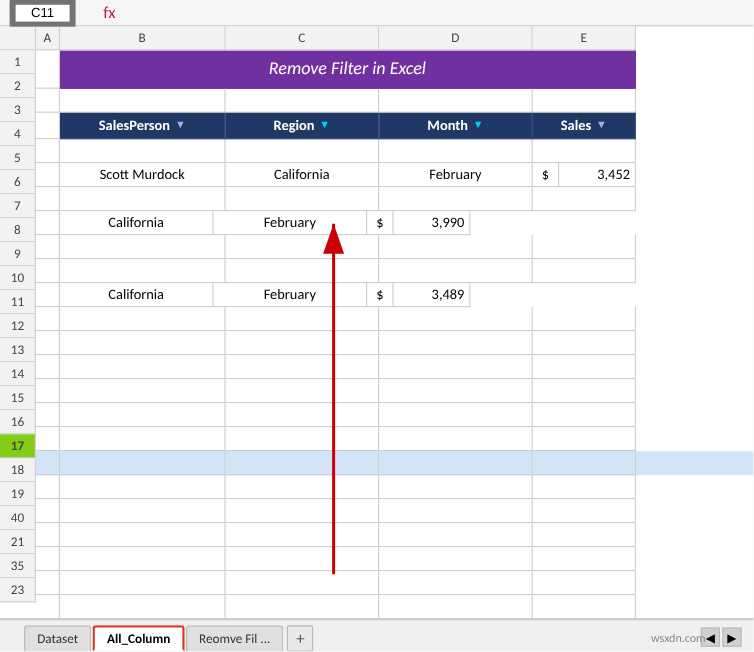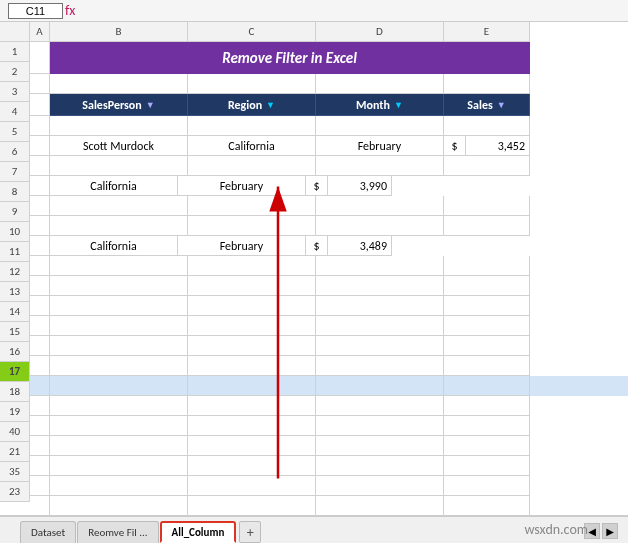--- a/index.html
+++ b/index.html
@@ -79,21 +79,21 @@
       display: flex;
       align-items: center;
       justify-content: center;
       cursor: pointer;
     }
 
     .watermark {
       position: absolute;
       right: 40px;
       bottom: 5px;
-      font-size: 14px;
+      font-size: 10px;
       color: #888;
     }
 
     
     .excel-outer {
       width: 628px;
       height: 543px;
       background: #fff;
       display: flex;
       flex-direction: column;
@@ -106,26 +106,26 @@
       border-bottom: 1px solid #ccc;
       display: flex;
       align-items: center;
       padding: 0 8px;
       font-size: 12px;
       color: #333;
     }
 
     .name-box {
       width: 55px;
-      border: 1px solid #737373;
+      border: 5px solid #737373;
       background: #fff;
       text-align: center;
       font-size: 11px;
       padding: 1px 3px;
-      margin-right: 2px;
+      margin-right: 23px;
     }
 
     .formula-separator {
       color: #be185d;
       margin-right: 6px;
       font-size: 14px;
     }
 
     
     .sheet-wrapper {
@@ -220,21 +220,21 @@
     .cb { width: 138px; }
     .cc { width: 128px; }
     .cd { width: 128px; }
     .ce1 { width: 22px; }
 
     
     .title-span {
       width: 480px;
       background: #7030a0;
       color: #fff;
-      font-weight: bold;
+      font-weight: normal;
       font-style: italic;
       font-size: 15px;
       text-align: center;
       line-height: 32px;
       border-right: 1px solid #7030a0;
       border-bottom: 1px solid #7030a0;
     }
 
     .th-cell {
       background: #1f3864;
@@ -514,25 +514,25 @@
           <line x1="248" y1="430" x2="248" y2="138" stroke="#cc0000" stroke-width="2.5" marker-end="url(#arrowhead)"></line>
         </svg>
       </div>
     </div>
   </div>
 
   <div class="tab-bar">
     <div class="tab">
       <span>Dataset</span>
     </div>
+    <div class="tab active">
+      <span>All_Column</span>
+    </div>
     <div class="tab">
       <span>Reomve Fil ...</span>
-    </div>
-    <div class="tab active">
-      <span>All_Column</span>
     </div>
     <div class="tab-add">
       <span>+</span>
     </div>
     <div class="tab-scrollers">
       <div class="tab-scroll-btn">◀</div>
       <div class="tab-scroll-btn">▶</div>
     </div>
     <div class="watermark">wsxdn.com</div>
   </div>

